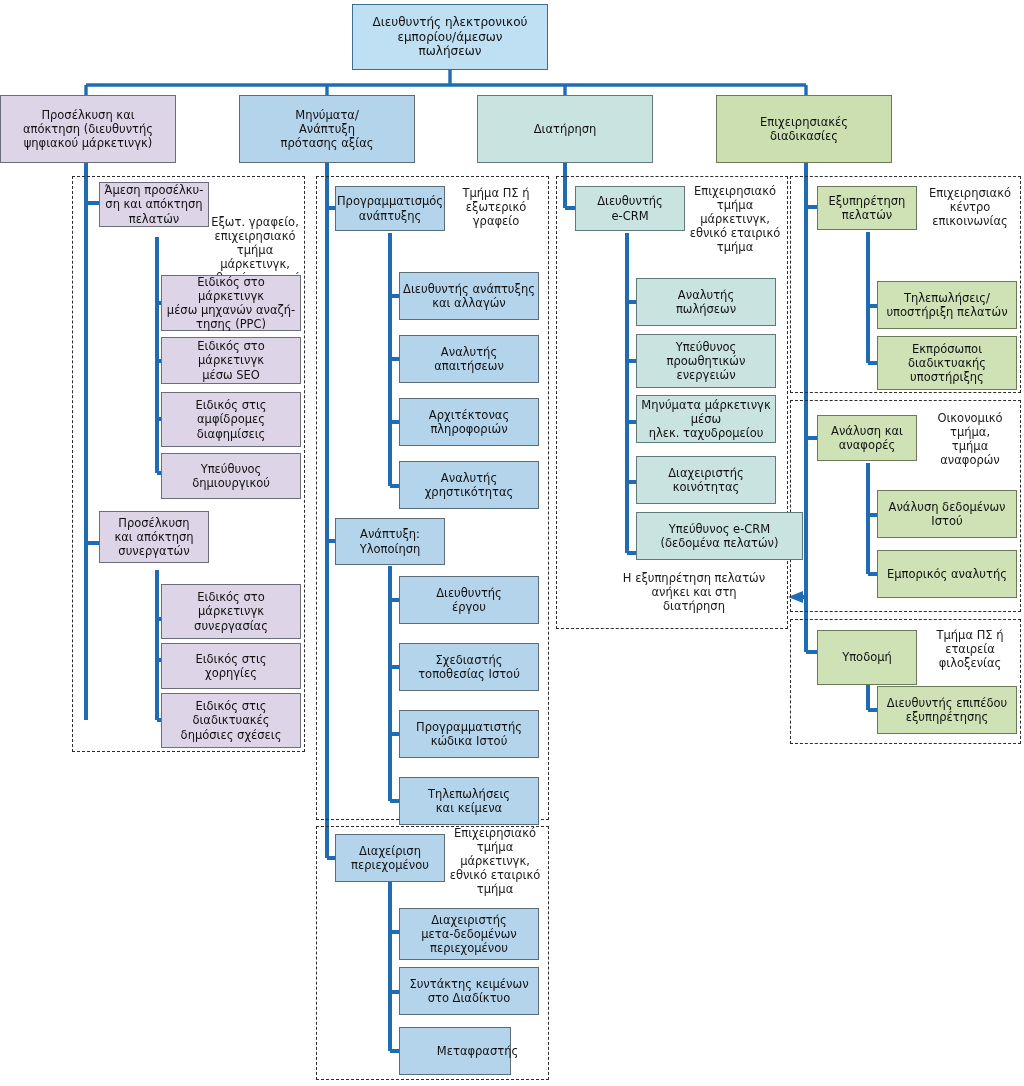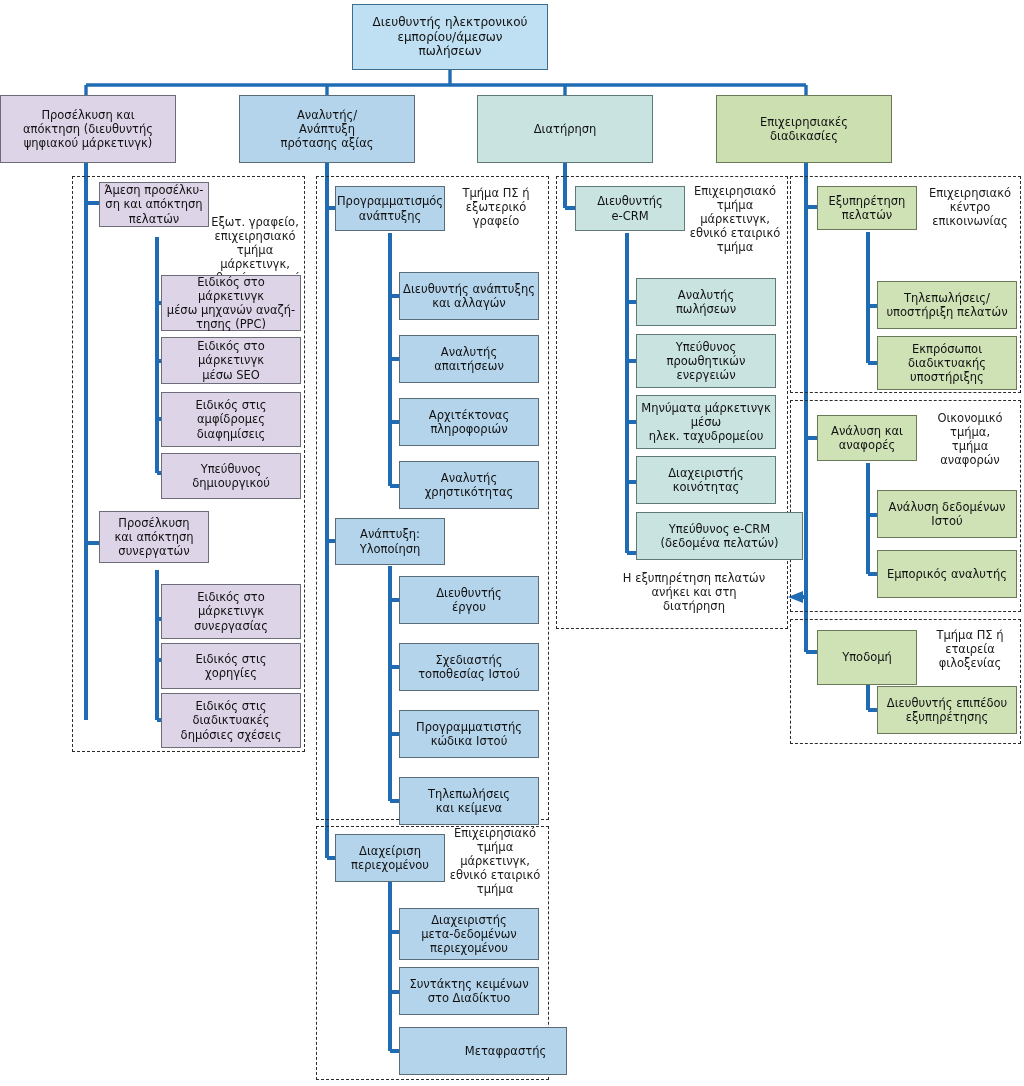--- a/index.html
+++ b/index.html
@@ -180,21 +180,21 @@
   </svg>
 
   <div class="node root" style="left:352px; top:4px; width:196px; height:66px;">Διευθυντής ηλεκτρονικού
 εμπορίου/άμεσων
 πωλήσεων</div>
 
   <div class="node purple" style="left:0px; top:95px; width:176px; height:68px;">Προσέλκυση και
 απόκτηση (διευθυντής
 ψηφιακού μάρκετινγκ)</div>
 
-  <div class="node blue" style="left:239px; top:95px; width:176px; height:68px;">Αναλυτής/
+  <div class="node blue" style="left:239px; top:95px; width:176px; height:68px;">Μηνύματα/
 Ανάπτυξη
 πρότασης αξίας</div>
 
   <div class="node teal" style="left:477px; top:95px; width:176px; height:68px;">Διατήρηση</div>
 
   <div class="node green" style="left:716px; top:95px; width:176px; height:68px;">Επιχειρησιακές
 διαδικασίες</div>
 
   <div class="note" style="left:205px; top:178px; width:100px; height:100px;margin-top:37px;">Εξωτ. γραφείο,
 επιχειρησιακό
@@ -279,39 +279,39 @@
   <div class="node blue" style="left:335px; top:834px; width:110px; height:48px;">Διαχείριση
 περιεχομένου</div>
 
   <div class="node blue" style="left:399px; top:908px; width:140px; height:52px;">Διαχειριστής
 μετα-δεδομένων
 περιεχομένου</div>
 
   <div class="node blue" style="left:399px; top:967px; width:140px; height:48px;">Συντάκτης κειμένων
 στο Διαδίκτυο</div>
 
-  <div class="node blue" style="left:399px; top:1027px; width:168px; height:48px;padding-left:48px;">Μεταφραστής</div>
+  <div class="node blue" style="left:399px; top:1027px; width:112px; height:48px;padding-left:48px;">Μεταφραστής</div>
 
   <div class="note" style="left:684px; top:184px; width:102px; height:90px;">Επιχειρησιακό
 τμήμα
 μάρκετινγκ,
 εθνικό εταιρικό
 τμήμα</div>
 
   <div class="node teal" style="left:575px; top:186px; width:110px; height:45px;">Διευθυντής
 e-CRM</div>
 
   <div class="node teal" style="left:636px; top:278px; width:140px; height:48px;">Αναλυτής
 πωλήσεων</div>
 
   <div class="node teal" style="left:636px; top:334px; width:140px; height:54px;">Υπεύθυνος
 προωθητικών
 ενεργειών</div>
 
-  <div class="node teal" style="left:636px; top:395px; width:140px; height:54px;">Μηνύματα μάρκετινγκ
+  <div class="node teal" style="left:636px; top:395px; width:140px; height:48px;">Μηνύματα μάρκετινγκ
 μέσω
 ηλεκ. ταχυδρομείου</div>
 
   <div class="node teal" style="left:636px; top:456px; width:140px; height:48px;">Διαχειριστής
 κοινότητας</div>
 
   <div class="node teal" style="left:636px; top:512px; width:167px; height:48px;">Υπεύθυνος e-CRM
 (δεδομένα πελατών)</div>
 
   <div class="note" style="left:606px; top:571px; width:176px; height:52px;">Η εξυπηρέτηση πελατών

